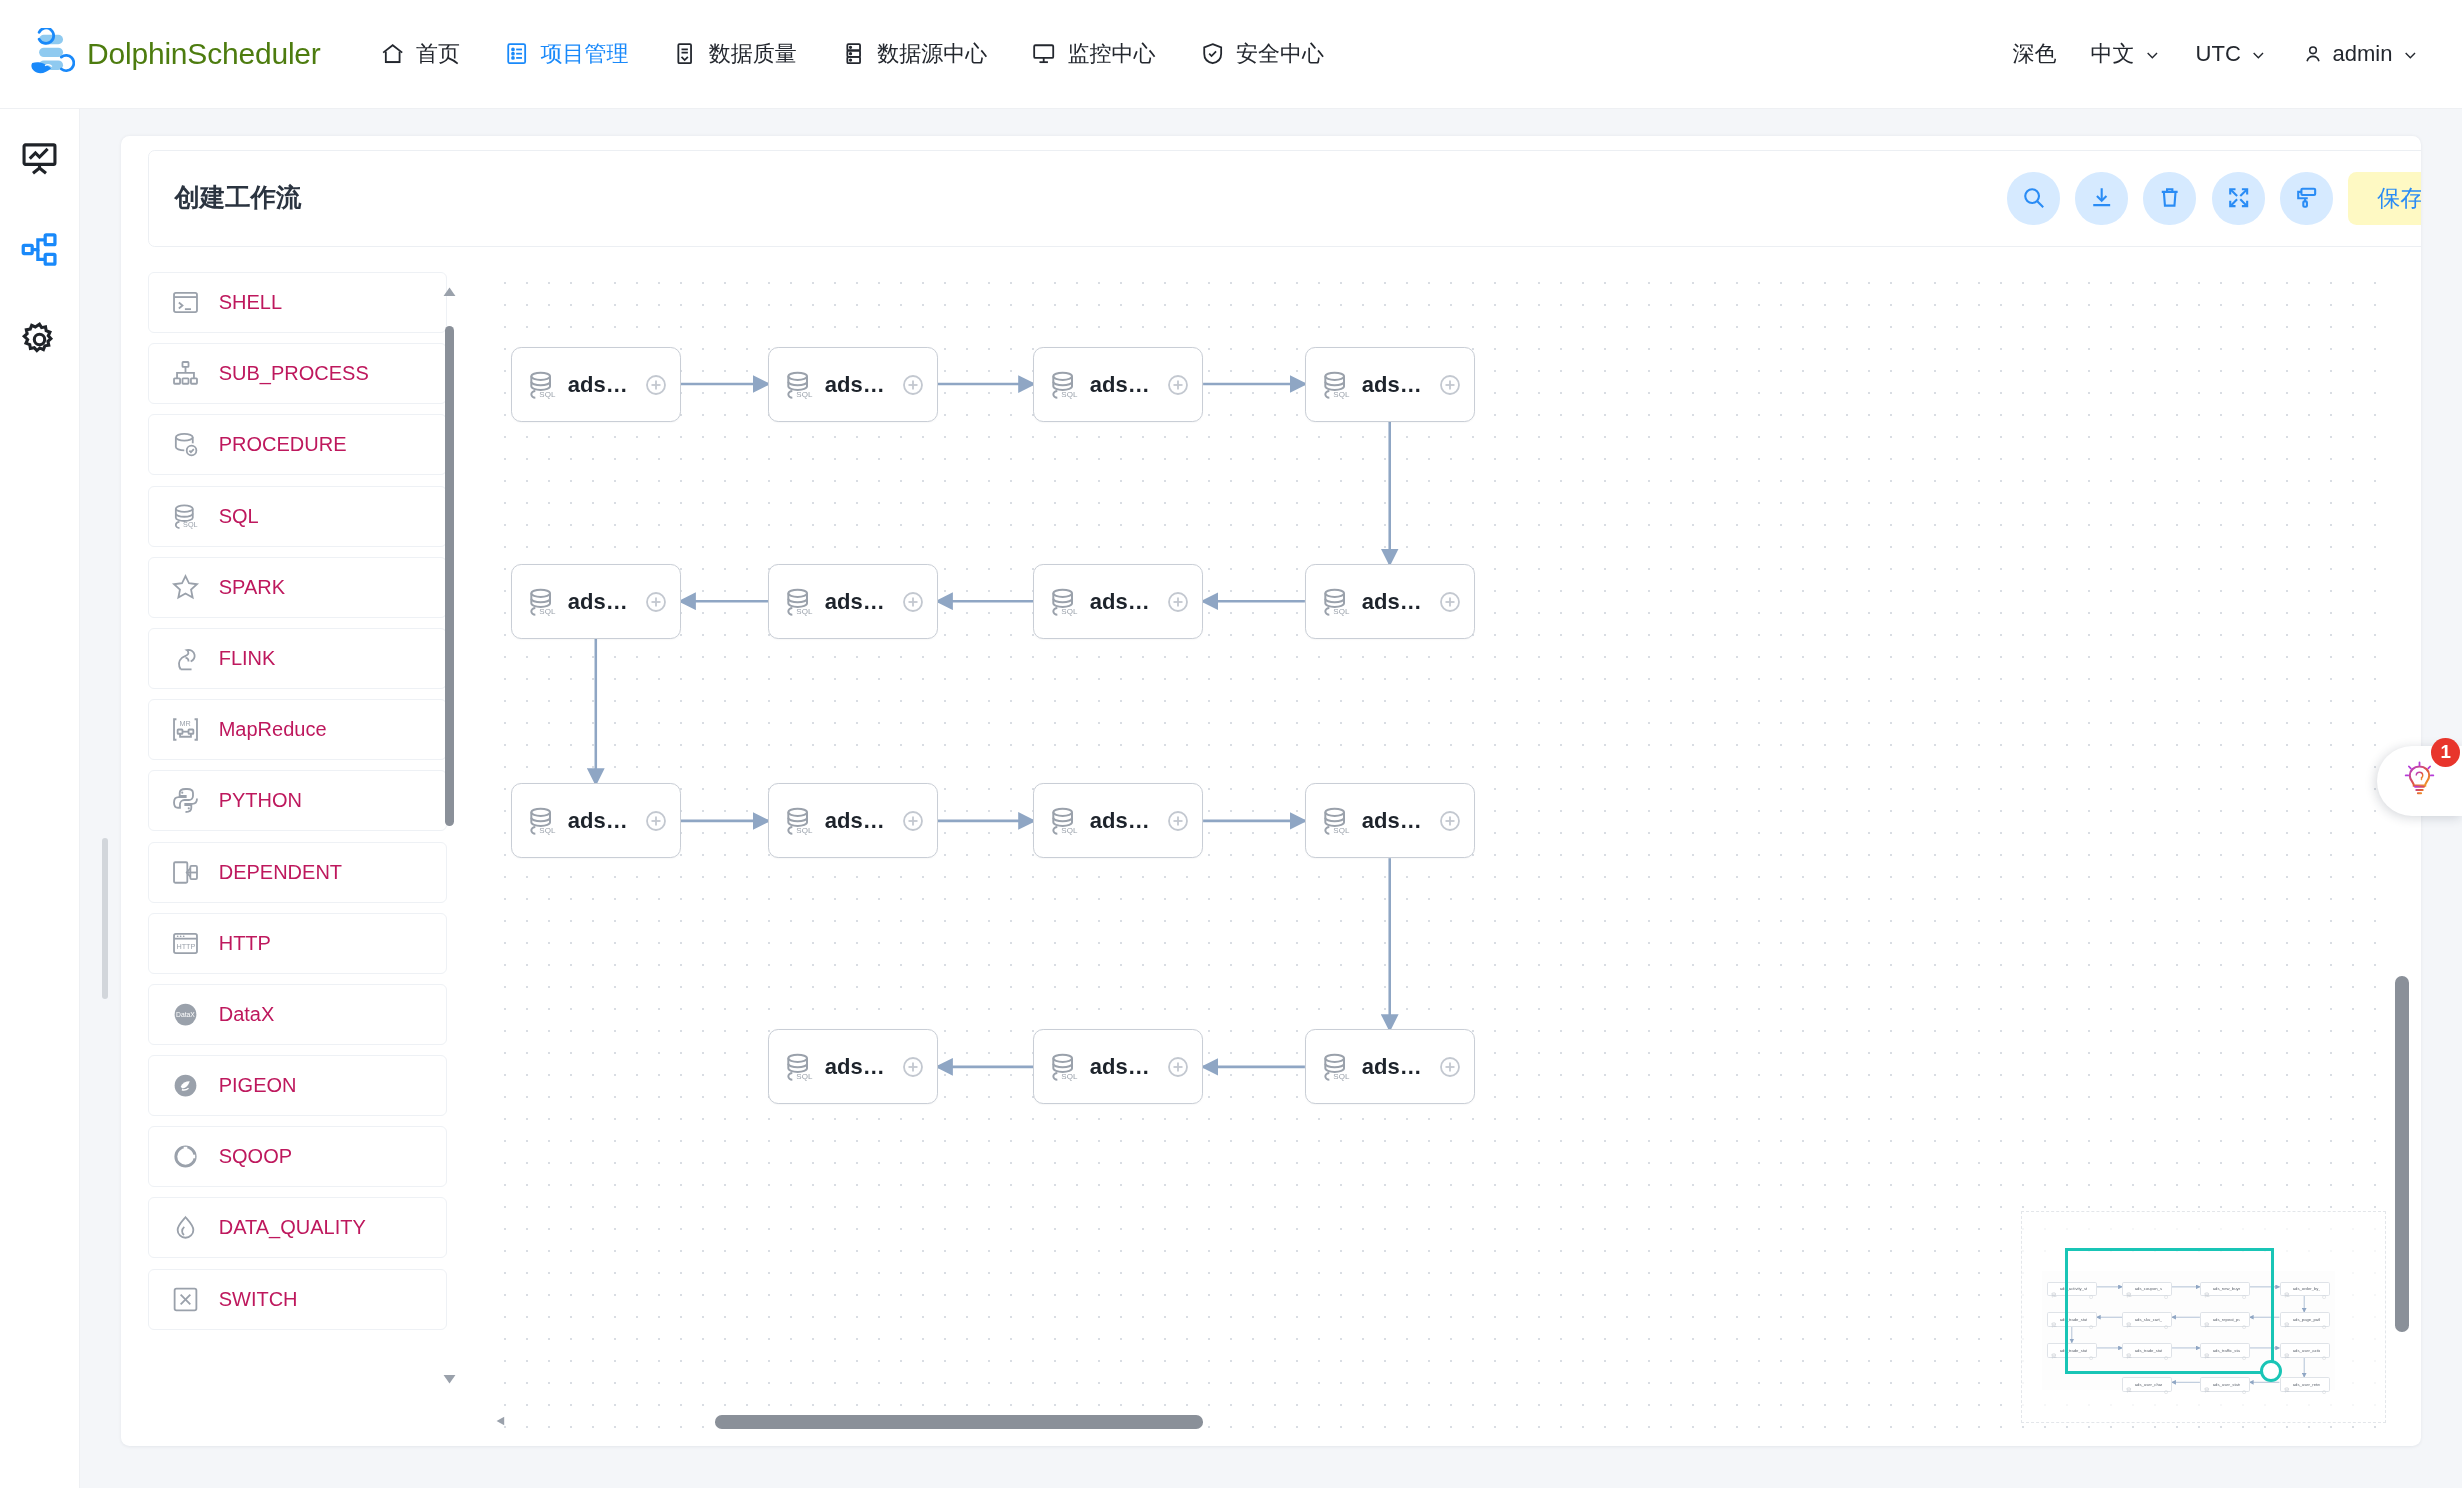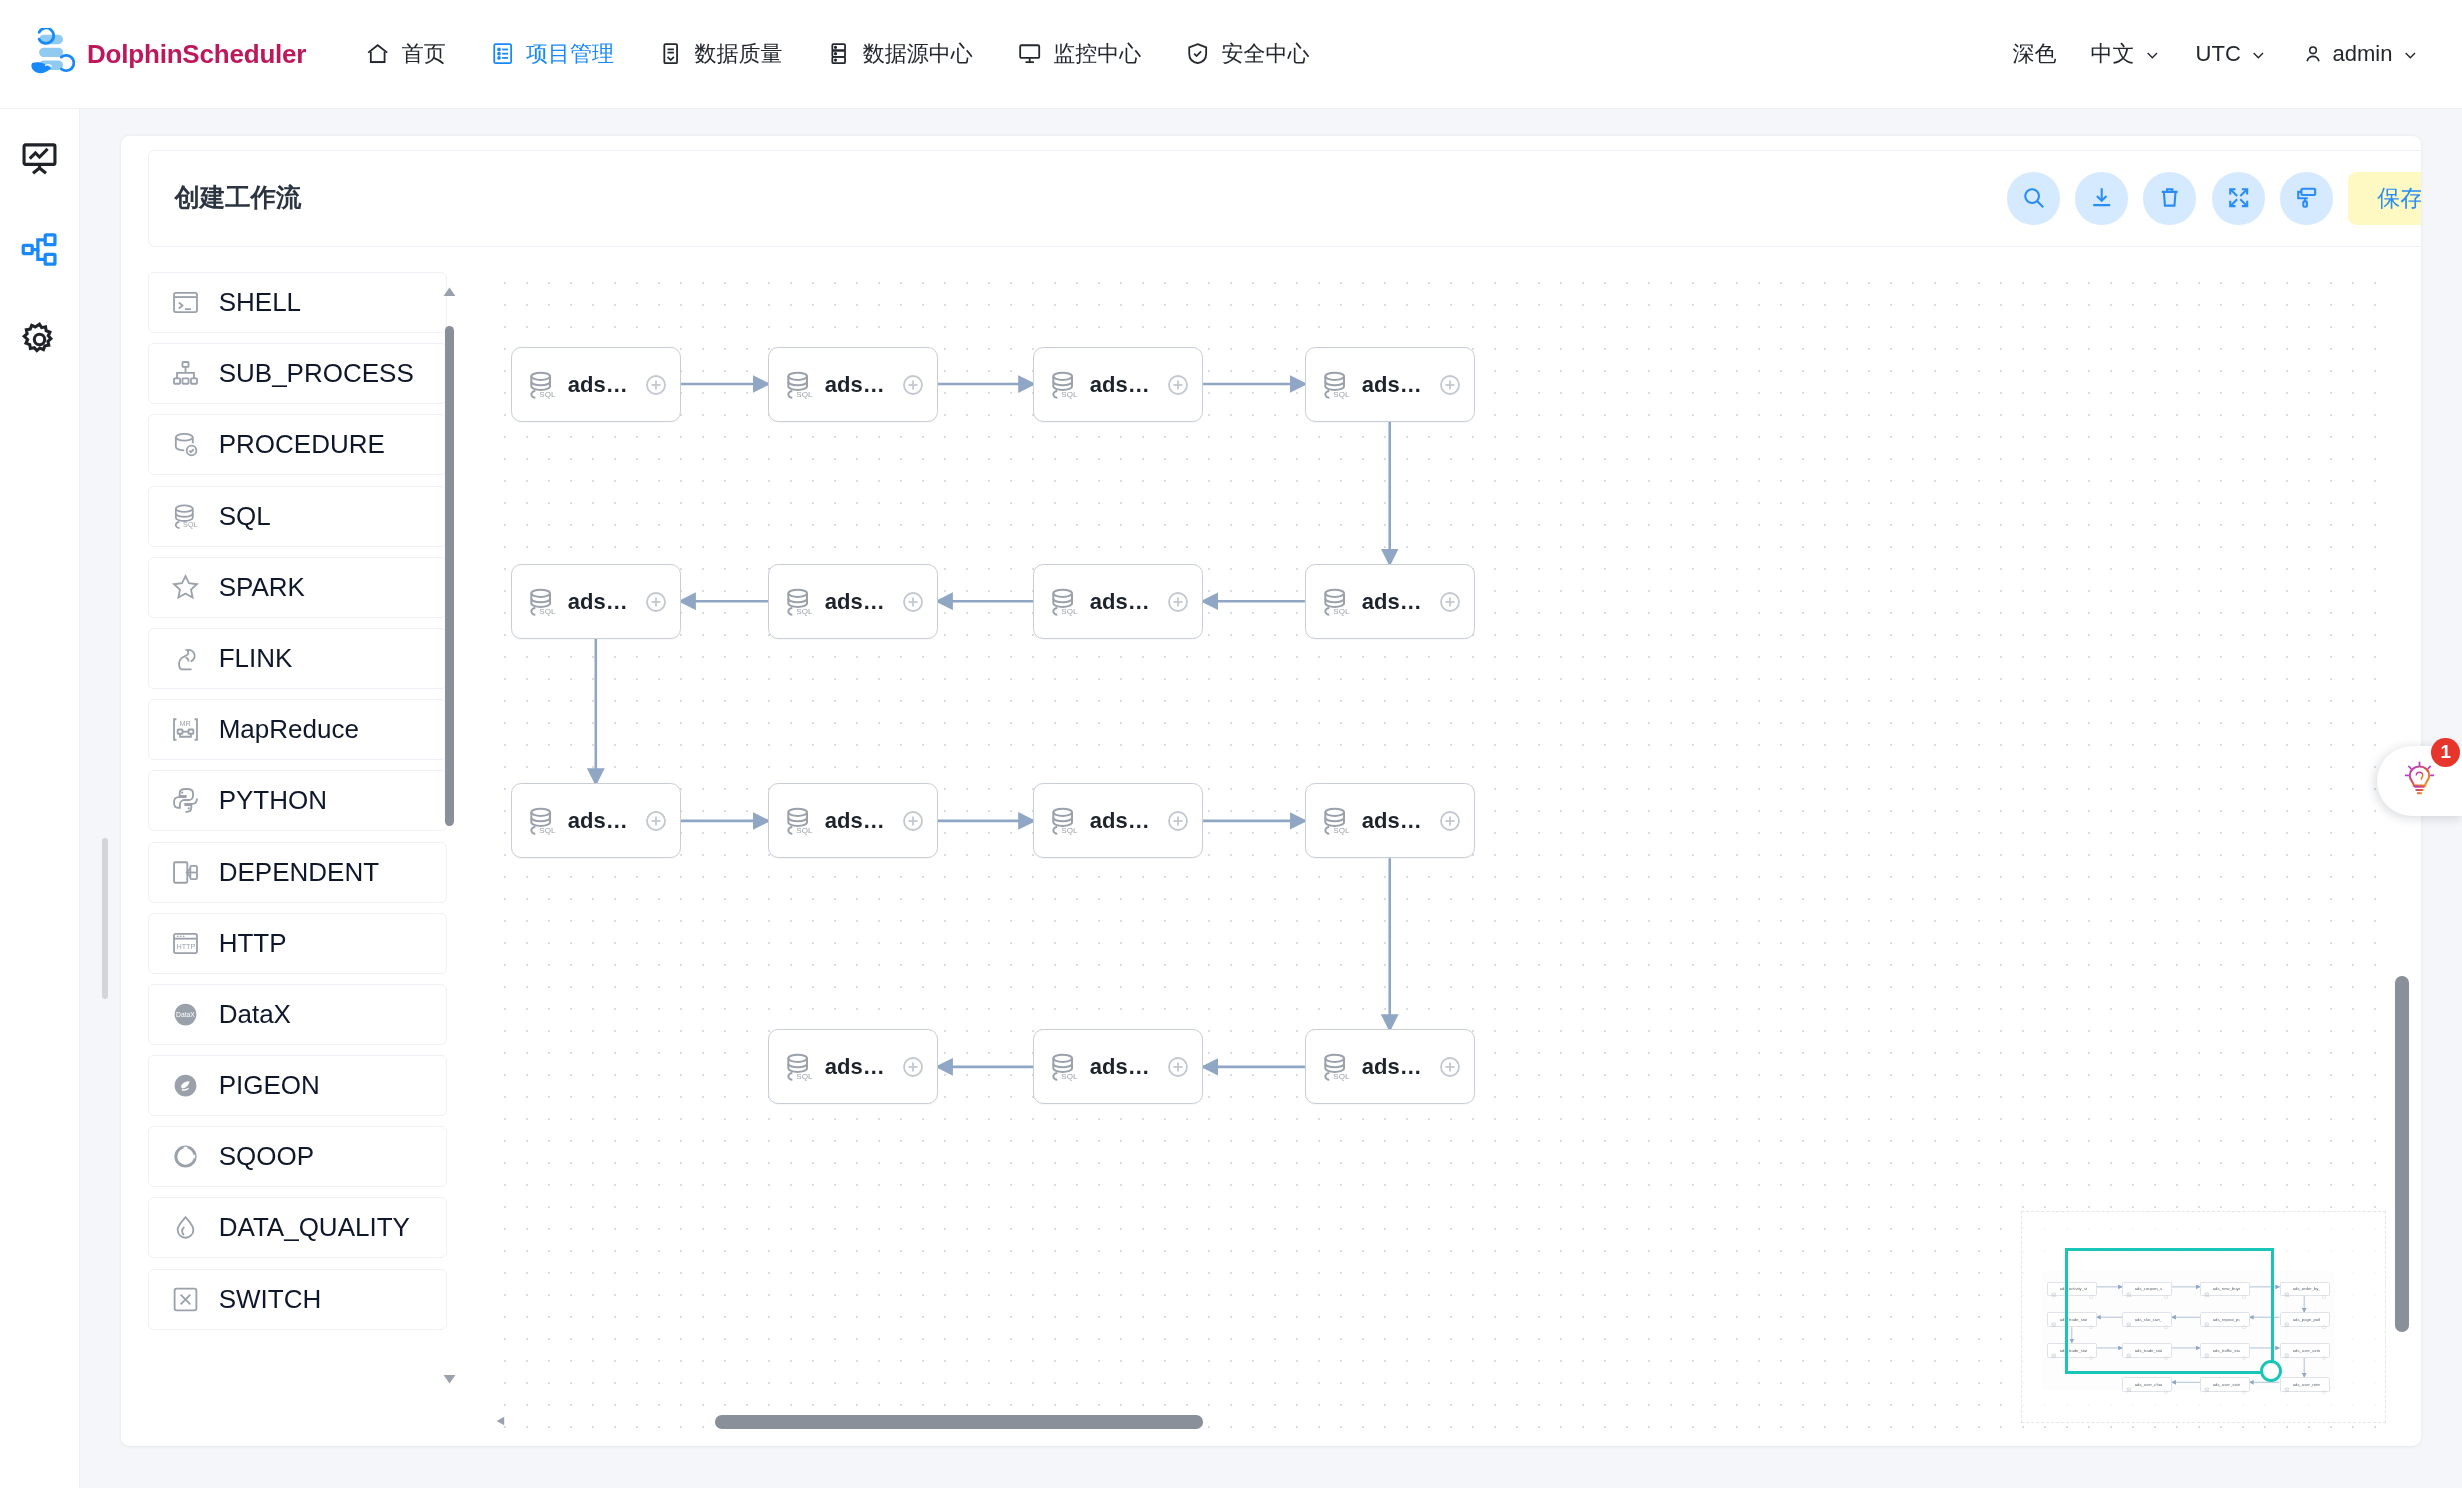--- a/index.html
+++ b/index.html
@@ -18,23 +18,22 @@
     display: flex; align-items: center;
     border-bottom: 0.8px solid #eef0f3;
     z-index: 40;
   }
   .brand {
     display: flex; align-items: center; gap: 12px;
     margin-left: 22px; margin-right: 37px;
   }
   .brand-logo { width: 53px; height: 53px; flex: 0 0 53px; }
   .brand-name {
-    font-size: 26px; color: #be185d; letter-spacing: -0.2px;
+    font-size: 30px; color: #4d7c0f; letter-spacing: -0.2px;
     font-family: "Liberation Sans", sans-serif;
-    font-weight: bold;
   }
   .navitems { display: flex; align-items: center; gap: 0px; }
   .navitem {
     display: flex; align-items: center; gap: 11px;
     padding: 0 22px; height: 109px;
     font-size: 22px; color: #23272e; cursor: pointer;
     white-space: nowrap;
   }
   .navitem .ic { width: 25.4px; height: 25.4px; display: block; flex: 0 0 25.4px; }
   .navitem.active { color: #1989fa; }
@@ -109,21 +108,21 @@
     overflow: hidden;
   }
   .pal-list { width: 299px; }
   .pal-item {
     height: 61px; margin-bottom: 10.2px;
     border: 0.8px solid #eef1f5; border-radius: 6px;
     display: flex; align-items: center; gap: 18.7px;
     padding-left: 22px; background: #fff; cursor: grab;
   }
   .pal-item .pic { width: 29px; height: 29px; flex: 0 0 29px; color: #9aa1ab; }
-  .pal-item .plabel { font-size: 26px; color: #0f172a; white-space: nowrap; }
+  .pal-item .plabel { font-size: 20px; color: #be185d; white-space: nowrap; }
 
   .pal-scroll {
     position: absolute; right: 12px; top: 12px;
     width: 17px; height: 1103px;
   }
   .pal-track { position:absolute; left: 4.2px; top: 29px; width: 9.3px; height: 1043px; }
   .pal-thumb {
     position: absolute; left: 4.2px; top: 42px;
     width: 9.3px; height: 500px; border-radius: 5.1px; background: #8a9099;
     cursor: pointer;

